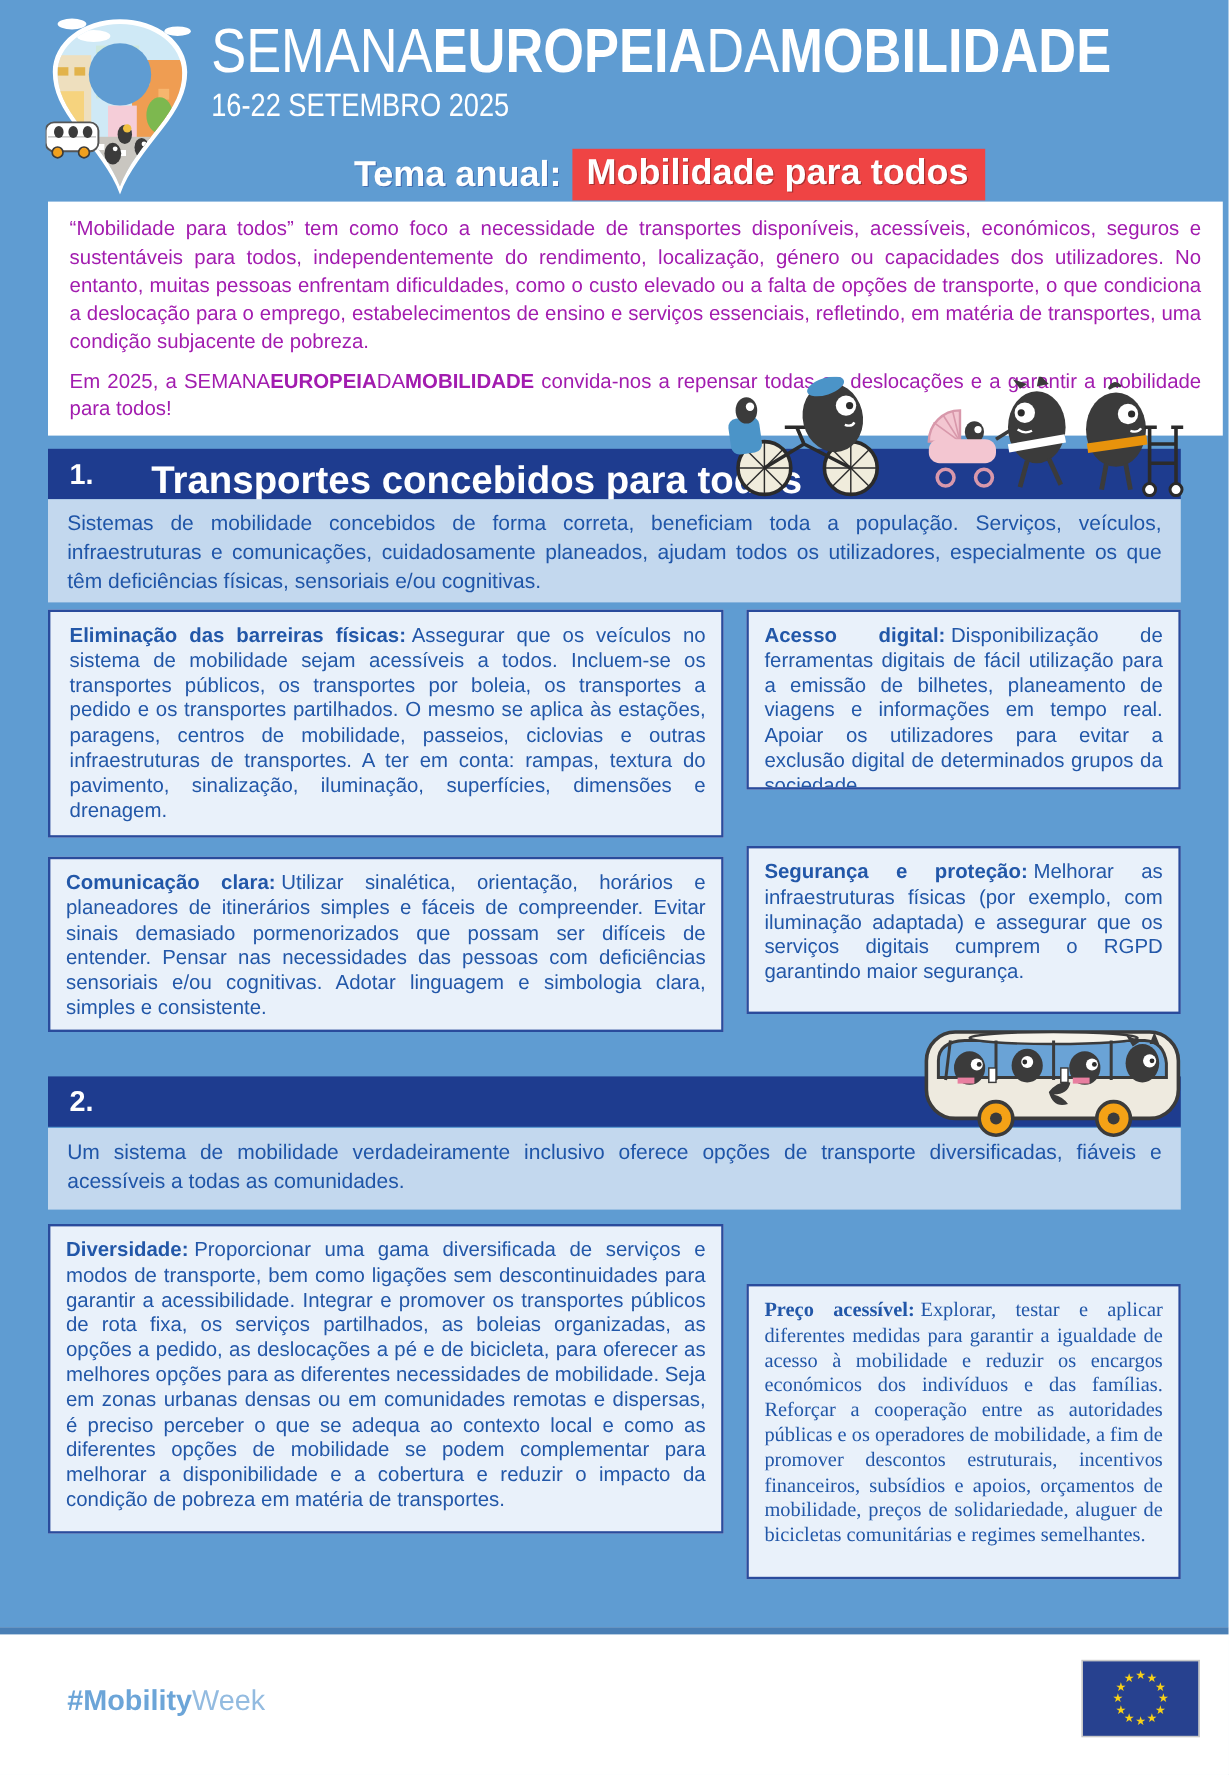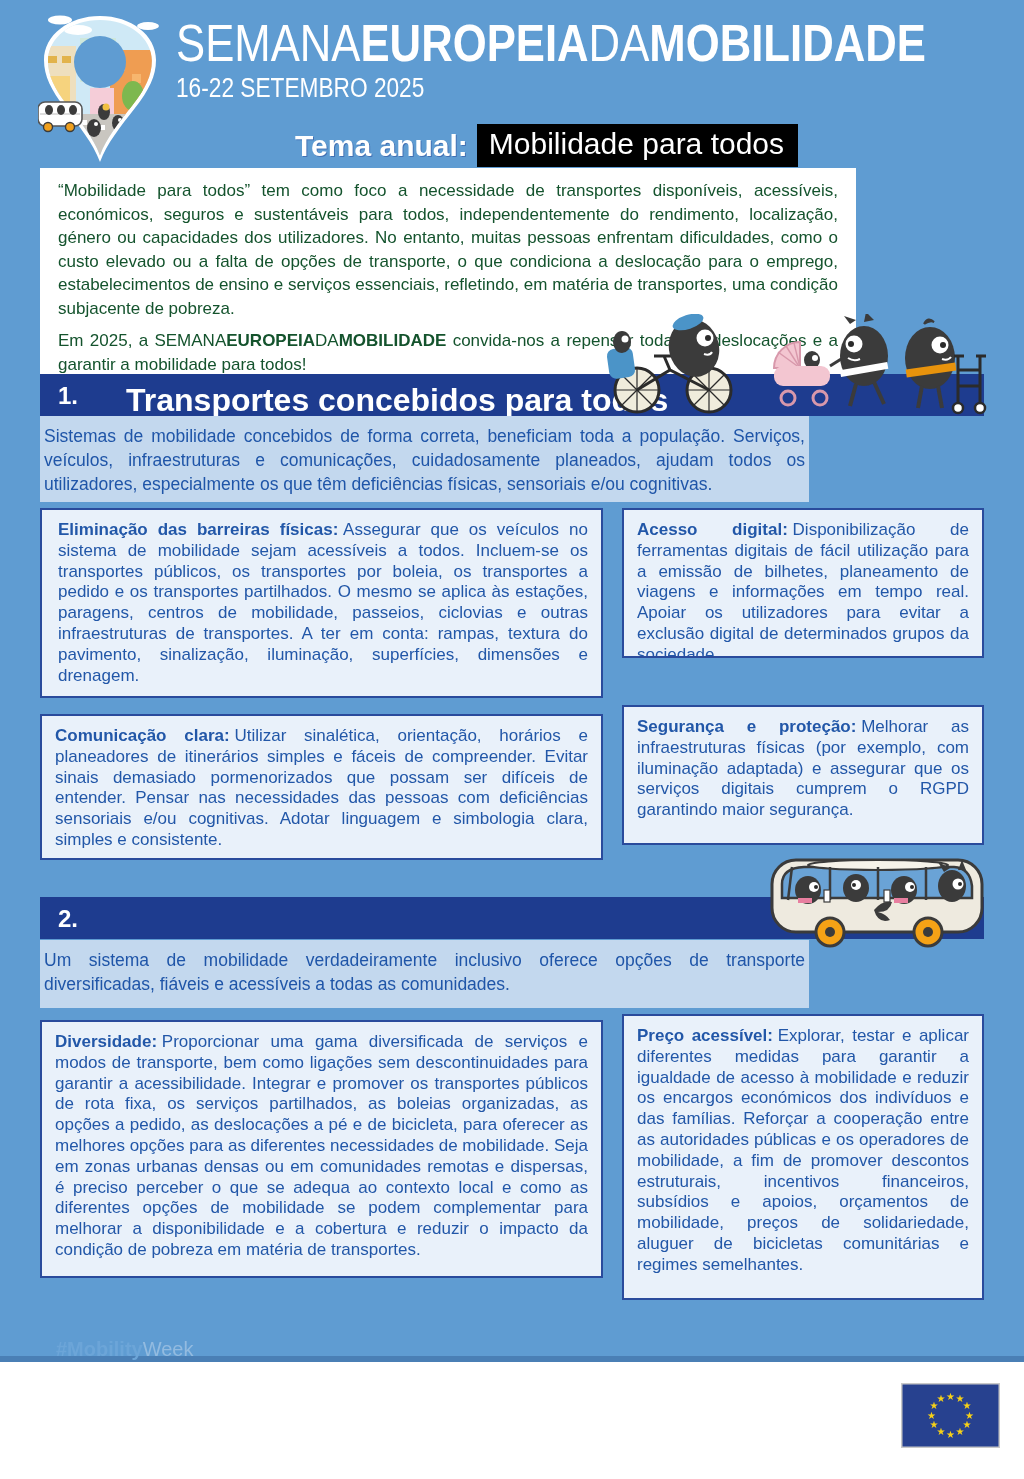--- a/index.html
+++ b/index.html
@@ -10,48 +10,48 @@
 
   
   .logo-svg{position:absolute;left:38px;top:10px;width:124px;height:158px;}
   .title-block{position:absolute;left:176px;top:16px;color:#ffffff;}
   .main-title{font-size:52px;line-height:1.05;white-space:nowrap;}
   .condensed{display:inline-block;transform:scaleX(.84);transform-origin:0 50%;}
   .w400{font-weight:400;} .w700{font-weight:700;}
   .dates{font-size:27px;font-weight:400;margin-top:2px;white-space:nowrap;}
   .theme-row{position:absolute;left:295px;top:98px;display:flex;align-items:center;gap:9px;white-space:nowrap;margin-top:26px;}
   .theme-label{color:#ffffff;font-size:30px;font-weight:700;text-shadow:1px 1px 0 rgba(30,60,143,.45);}
-  .theme-badge{background:#000000;color:#ffffff;font-size:30px;font-weight:400;padding:3px 14px 6px 12px;
+  .theme-badge{background:#ef4444;color:#ffffff;font-size:30px;font-weight:700;padding:3px 14px 6px 12px;
                text-shadow:1px 1px 0 rgba(0,0,0,.3);}
 
   
-  .intro-box{position:absolute;left:40px;top:168px;width:816px;min-height:184px;background:#ffffff;
-             box-sizing:border-box;padding:11px 18px 10px 18px;color:#14532d;font-size:17px;
+  .intro-box{position:absolute;left:40px;top:168px;width:979px;min-height:184px;background:#ffffff;
+             box-sizing:border-box;padding:11px 18px 10px 18px;color:#a21caf;font-size:17px;
              line-height:23.5px;text-align:justify;}
   .intro-box p{margin:0;}
   .intro-box p + p{margin-top:9px;}
 
   
   .banner{position:absolute;left:40px;width:944px;height:42px;background:#1e3c8f;color:#ffffff;}
   .banner .num{position:absolute;left:18px;top:8px;font-size:24px;font-weight:700;}
   .banner .banner-title{position:absolute;left:86px;top:8px;font-size:32px;font-weight:700;}
-  .strip{position:absolute;left:40px;width:769px;background:#c3d8ee;color:#1f55a8;
-         box-sizing:border-box;padding:8px 4px;font-size:17.5px;line-height:24px;text-align:justify;}
+  .strip{position:absolute;left:40px;width:944px;background:#c3d8ee;color:#1f55a8;
+         box-sizing:border-box;padding:8px 16px;font-size:17.5px;line-height:24px;text-align:justify;}
 
   
   .card{position:absolute;background:#e9f1fa;border:2px solid #2a4b9c;box-sizing:border-box;
         padding:10px 13px;color:#2257a8;font-size:17px;line-height:20.8px;text-align:justify;overflow:hidden;}
   .card b{margin-right:.28em;}
 
   
   .chars-svg{position:absolute;left:592px;top:314px;width:396px;height:102px;z-index:5;}
   .bus-svg{position:absolute;left:768px;top:848px;width:220px;height:102px;z-index:5;}
 
   
-  .footer-hashtag{position:absolute;left:56px;top:1338px;font-size:20px;white-space:nowrap;}
+  .footer-hashtag{position:absolute;left:56px;top:1404px;font-size:24px;white-space:nowrap;}
   .footer-hashtag .hb{font-weight:700;color:#6ca5d8;}
   .footer-hashtag .hr{font-weight:400;color:#93bbe0;}
   .eu-flag{position:absolute;left:901px;top:1383px;width:99px;height:65px;}
 </style>
 </head>
 <body>
 
 <div class="page">
   <div class="blue-bg"></div>
   <div class="blue-bg-edge"></div>
@@ -244,21 +244,21 @@
   </svg>
 
   <div class="banner" style="top:897px;">
     <span class="num">2.</span>
   </div>
   <div class="strip" style="top:940px;height:68px;">Um sistema de mobilidade verdadeiramente inclusivo oferece opções de transporte diversificadas, fiáveis e acessíveis a todas as comunidades.</div>
 
   <div class="card" style="left:40px;top:1020px;width:563px;height:258px;">
     <b>Diversidade:</b><span>Proporcionar uma gama diversificada de serviços e modos de transporte, bem como ligações sem descontinuidades para garantir a acessibilidade. Integrar e promover os transportes públicos de rota fixa, os serviços partilhados, as boleias organizadas, as opções a pedido, as deslocações a pé e de bicicleta, para oferecer as melhores opções para as diferentes necessidades de mobilidade. Seja em zonas urbanas densas ou em comunidades remotas e dispersas, é preciso perceber o que se adequa ao contexto local e como as diferentes opções de mobilidade se podem complementar para melhorar a disponibilidade e a cobertura e reduzir o impacto da condição de pobreza em matéria de transportes.</span>
   </div>
-  <div class="card" style="left:622px;top:1014px;width:362px;height:286px;">
+  <div class="card" style="left:622px;top:1070px;width:362px;height:246px;font-family:Liberation Serif, serif;">
     <b>Preço acessível:</b><span>Explorar, testar e aplicar diferentes medidas para garantir a igualdade de acesso à mobilidade e reduzir os encargos económicos dos indivíduos e das famílias. Reforçar a cooperação entre as autoridades públicas e os operadores de mobilidade, a fim de promover descontos estruturais, incentivos financeiros, subsídios e apoios, orçamentos de mobilidade, preços de solidariedade, aluguer de bicicletas comunitárias e regimes semelhantes.</span>
   </div>
 
   <div class="footer-hashtag"><span class="hb">#Mobility</span><span class="hr">Week</span></div>
 
   <svg class="eu-flag" viewBox="0 0 99 65">
     <rect x="0.75" y="0.75" width="97.5" height="63.5" fill="#27418f" stroke="#c8c8c8" stroke-width="1.5"></rect>
     <g fill="#f7d117" font-size="10" text-anchor="middle" font-family="DejaVu Sans, sans-serif">
       <text x="49.5" y="16.5">★</text>
         <text x="59" y="19">★</text>

